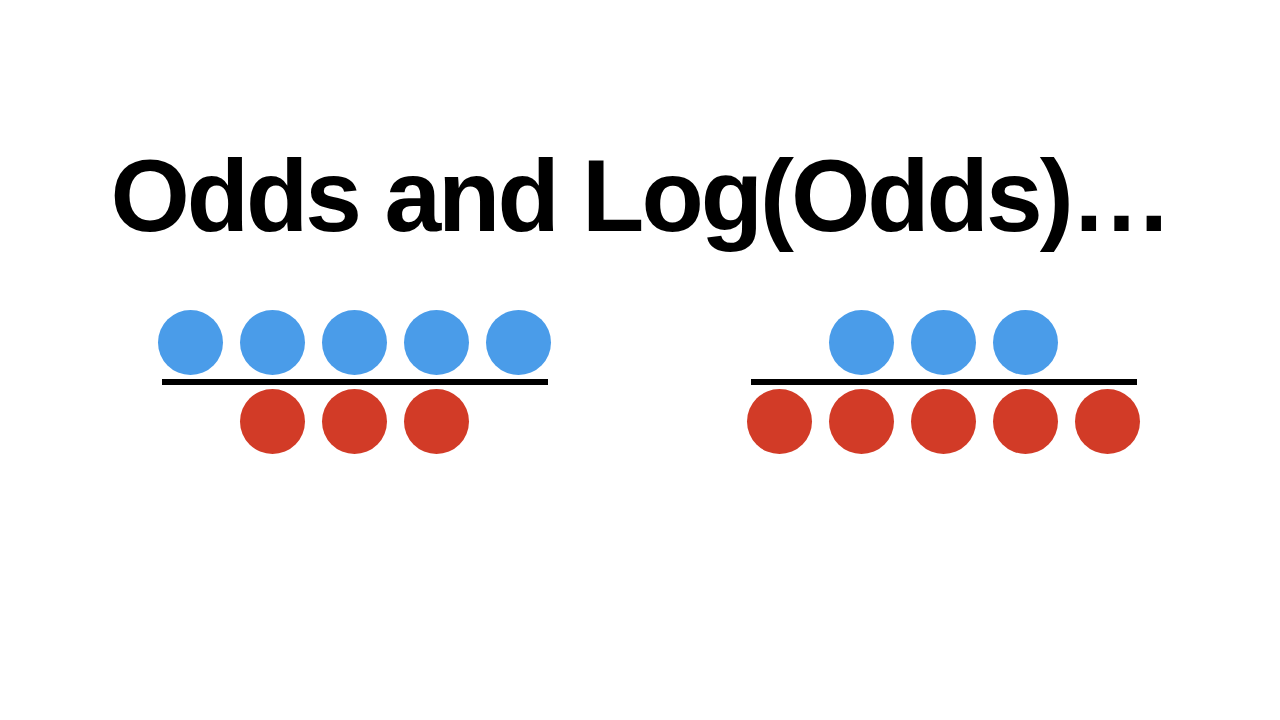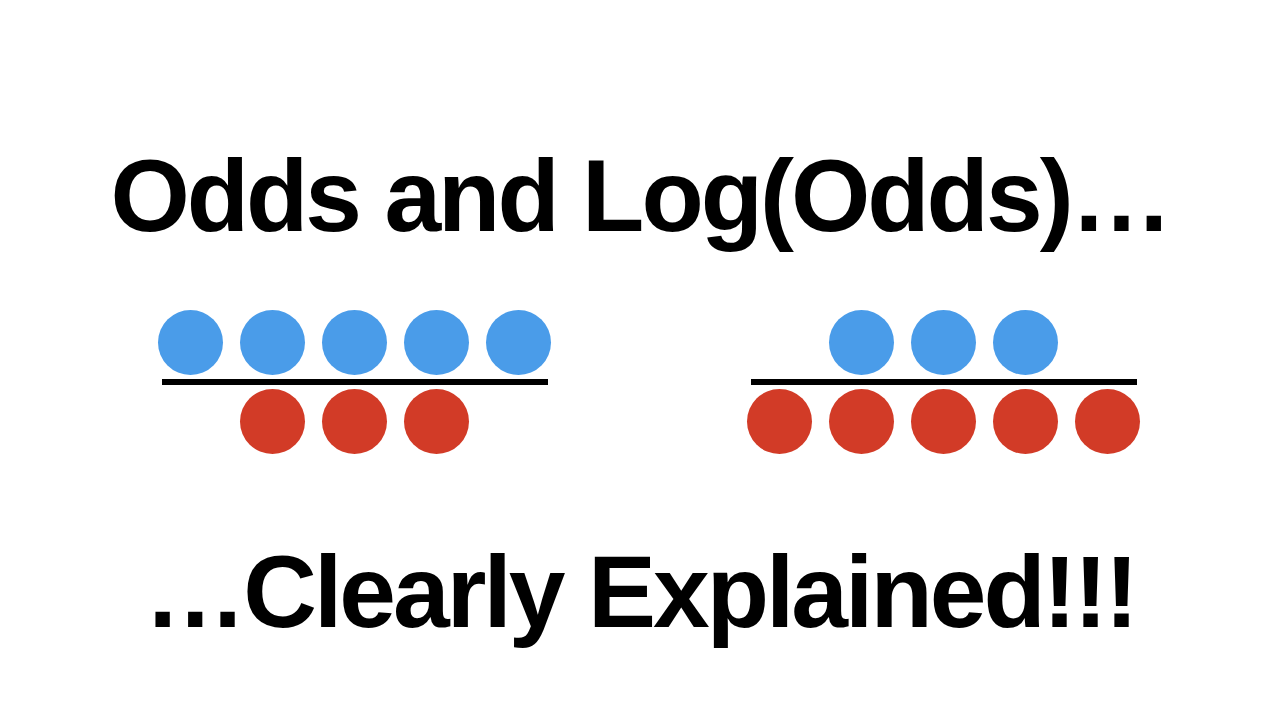--- a/index.html
+++ b/index.html
@@ -75,15 +75,14 @@
     <div class="frac-bar" style="background: rgb(0, 0, 0);"></div>
     <div class="dot-row">
         <div class="dot" style="background: rgb(210, 59, 39);"></div>
         <div class="dot" style="background: rgb(210, 59, 39);"></div>
         <div class="dot" style="background: rgb(210, 59, 39);"></div>
         <div class="dot" style="background: rgb(210, 59, 39);"></div>
         <div class="dot" style="background: rgb(210, 59, 39);"></div>
       </div>
   </div>
 
-  <div class="headline subtitle" style="color: rgb(0, 0, 0);">…Clearly Explained!!!</div>
 
 </div>
 
 </body></html>

